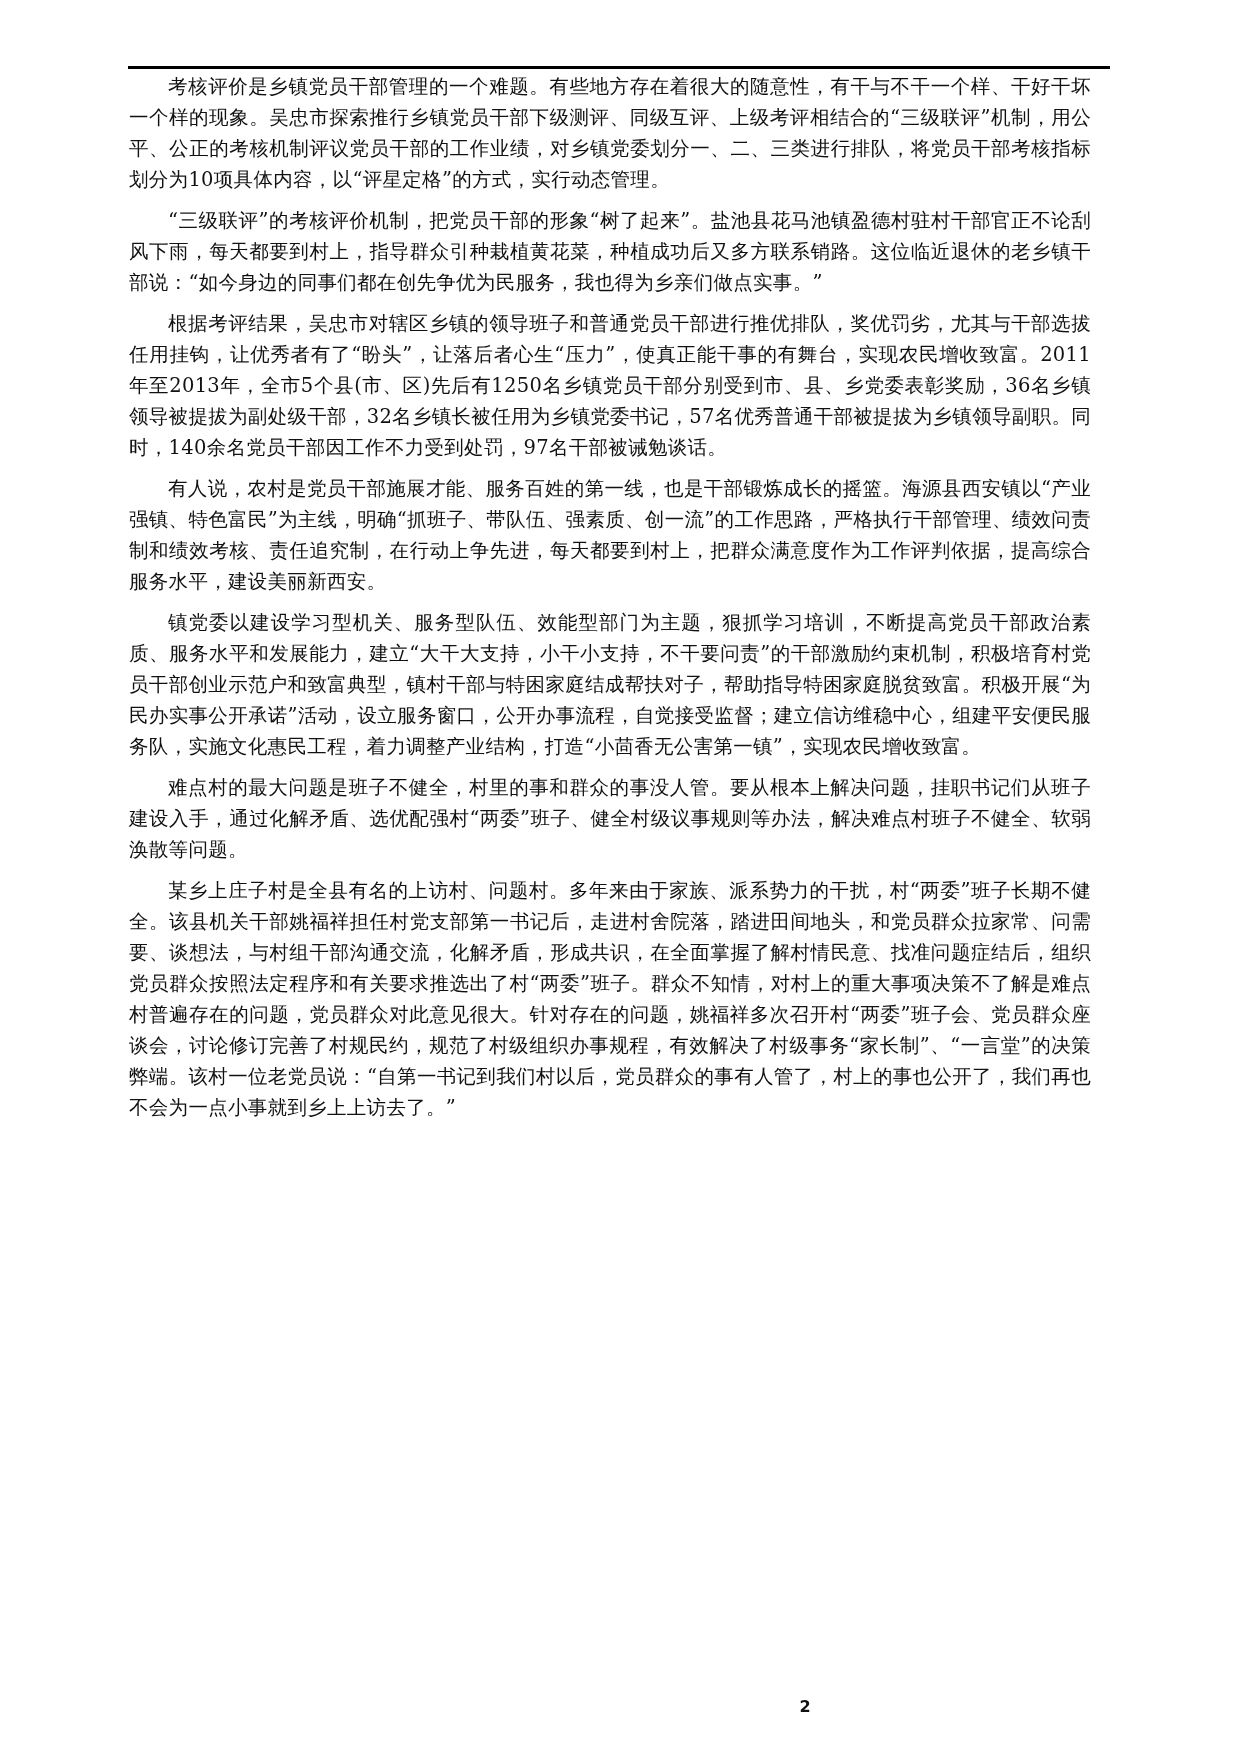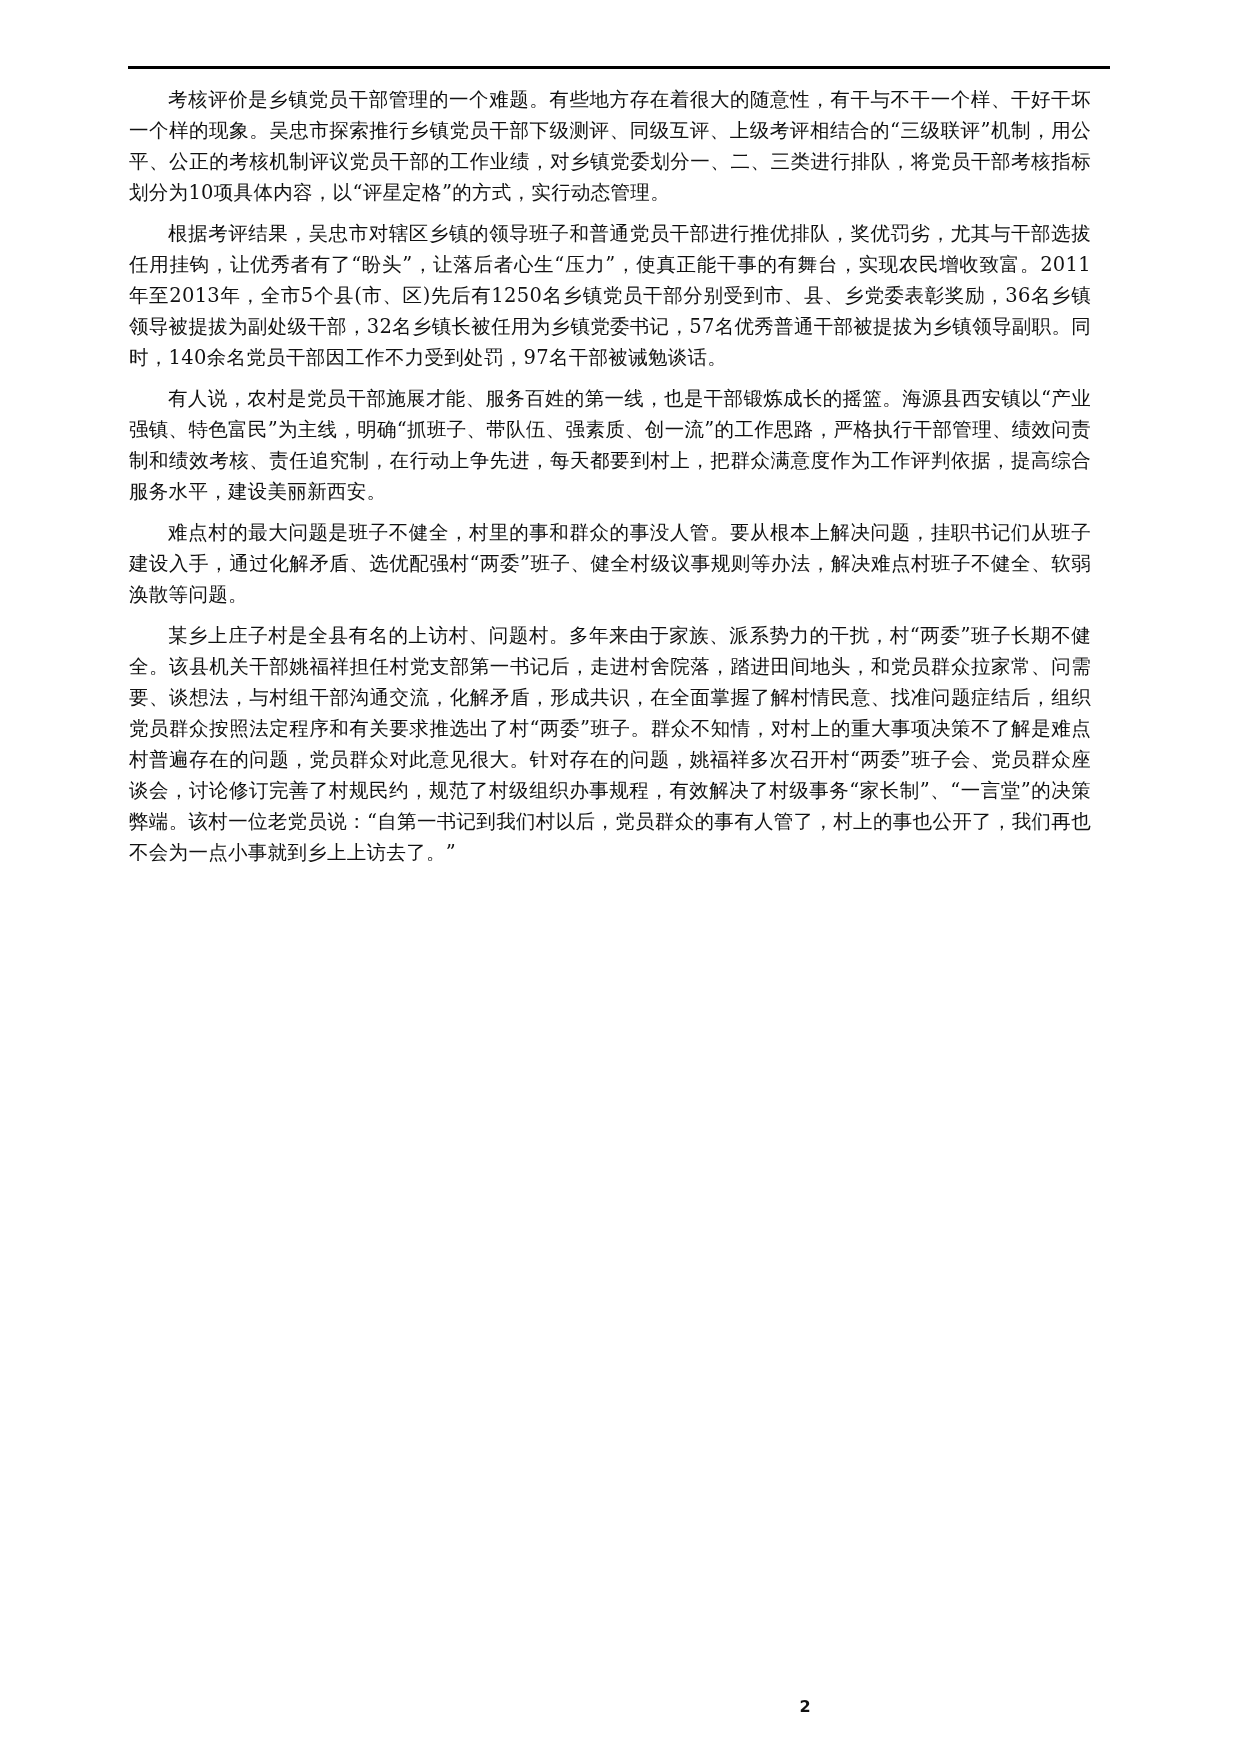--- a/index.html
+++ b/index.html
@@ -1,35 +1,37 @@
 <!DOCTYPE html>
 <html><head>
 <meta charset="utf-8">
 <style>
   html, body { margin: 0; padding: 0; background: #ffffff; }
   body { width: 1240px; height: 1754px; position: relative; overflow: hidden;
          font-family: "DejaVu Serif", "Liberation Serif", serif; color: #111; }
   .top-rule { position: absolute; left: 128px; top: 66px; width: 982px; height: 3px; background: #000; }
-  .content { position: absolute; left: 129px; top: 84px; width: 962px; }
+  .content { position: absolute; left: 129px; top: 71px; width: 962px; }
   .para { font-size: 19.5px; line-height: 31px; margin: 0 0 10px 0; text-indent: 2em;
           text-align: justify; letter-spacing: 0.3px; }
   .heading { font-size: 19.5px; line-height: 31px; margin: 0 0 10px 0; text-indent: 2em; font-weight: bold;
              font-family: "DejaVu Sans", "Liberation Sans", sans-serif; }
   .page-num { position: absolute; top: 1697px; left: 0; width: 1240px; text-align: center;
               font-weight: bold; font-size: 16px; padding-left: 370px; box-sizing: border-box;
               font-family: "DejaVu Sans", "Liberation Sans", sans-serif; }
 </style>
 </head>
 <body>
 
 <div class="top-rule"></div>
 
 <div class="content">
   <p class="para">考核评价是乡镇党员干部管理的一个难题。有些地方存在着很大的随意性，有干与不干一个样、干好干坏一个样的现象。吴忠市探索推行乡镇党员干部下级测评、同级互评、上级考评相结合的“三级联评”机制，用公平、公正的考核机制评议党员干部的工作业绩，对乡镇党委划分一、二、三类进行排队，将党员干部考核指标划分为10项具体内容，以“评星定格”的方式，实行动态管理。</p>
+  <p class="para">“三级联评”的考核评价机制，把党员干部的形象“树了起来”。盐池县花马池镇盈德村驻村干部官正不论刮风下雨，每天都要到村上，指导群众引种栽植黄花菜，种植成功后又多方联系销路。这位临近退休的老乡镇干部说：“如今身边的同事们都在创先争优为民服务，我也得为乡亲们做点实事。”</p>
   <p class="para">根据考评结果，吴忠市对辖区乡镇的领导班子和普通党员干部进行推优排队，奖优罚劣，尤其与干部选拔任用挂钩，让优秀者有了“盼头”，让落后者心生“压力”，使真正能干事的有舞台，实现农民增收致富。2011年至2013年，全市5个县(市、区)先后有1250名乡镇党员干部分别受到市、县、乡党委表彰奖励，36名乡镇领导被提拔为副处级干部，32名乡镇长被任用为乡镇党委书记，57名优秀普通干部被提拔为乡镇领导副职。同时，140余名党员干部因工作不力受到处罚，97名干部被诫勉谈话。</p>
 
   <p class="para">有人说，农村是党员干部施展才能、服务百姓的第一线，也是干部锻炼成长的摇篮。海源县西安镇以“产业强镇、特色富民”为主线，明确“抓班子、带队伍、强素质、创一流”的工作思路，严格执行干部管理、绩效问责制和绩效考核、责任追究制，在行动上争先进，每天都要到村上，把群众满意度作为工作评判依据，提高综合服务水平，建设美丽新西安。</p>
+  <p class="para">镇党委以建设学习型机关、服务型队伍、效能型部门为主题，狠抓学习培训，不断提高党员干部政治素质、服务水平和发展能力，建立“大干大支持，小干小支持，不干要问责”的干部激励约束机制，积极培育村党员干部创业示范户和致富典型，镇村干部与特困家庭结成帮扶对子，帮助指导特困家庭脱贫致富。积极开展“为民办实事公开承诺”活动，设立服务窗口，公开办事流程，自觉接受监督；建立信访维稳中心，组建平安便民服务队，实施文化惠民工程，着力调整产业结构，打造“小茴香无公害第一镇”，实现农民增收致富。</p>
 
   <p class="para">难点村的最大问题是班子不健全，村里的事和群众的事没人管。要从根本上解决问题，挂职书记们从班子建设入手，通过化解矛盾、选优配强村“两委”班子、健全村级议事规则等办法，解决难点村班子不健全、软弱涣散等问题。</p>
   <p class="para">某乡上庄子村是全县有名的上访村、问题村。多年来由于家族、派系势力的干扰，村“两委”班子长期不健全。该县机关干部姚福祥担任村党支部第一书记后，走进村舍院落，踏进田间地头，和党员群众拉家常、问需要、谈想法，与村组干部沟通交流，化解矛盾，形成共识，在全面掌握了解村情民意、找准问题症结后，组织党员群众按照法定程序和有关要求推选出了村“两委”班子。群众不知情，对村上的重大事项决策不了解是难点村普遍存在的问题，党员群众对此意见很大。针对存在的问题，姚福祥多次召开村“两委”班子会、党员群众座谈会，讨论修订完善了村规民约，规范了村级组织办事规程，有效解决了村级事务“家长制”、“一言堂”的决策弊端。该村一位老党员说：“自第一书记到我们村以后，党员群众的事有人管了，村上的事也公开了，我们再也不会为一点小事就到乡上上访去了。”</p>
 </div>
 
 <div class="page-num">2</div>
 
 </body></html>

